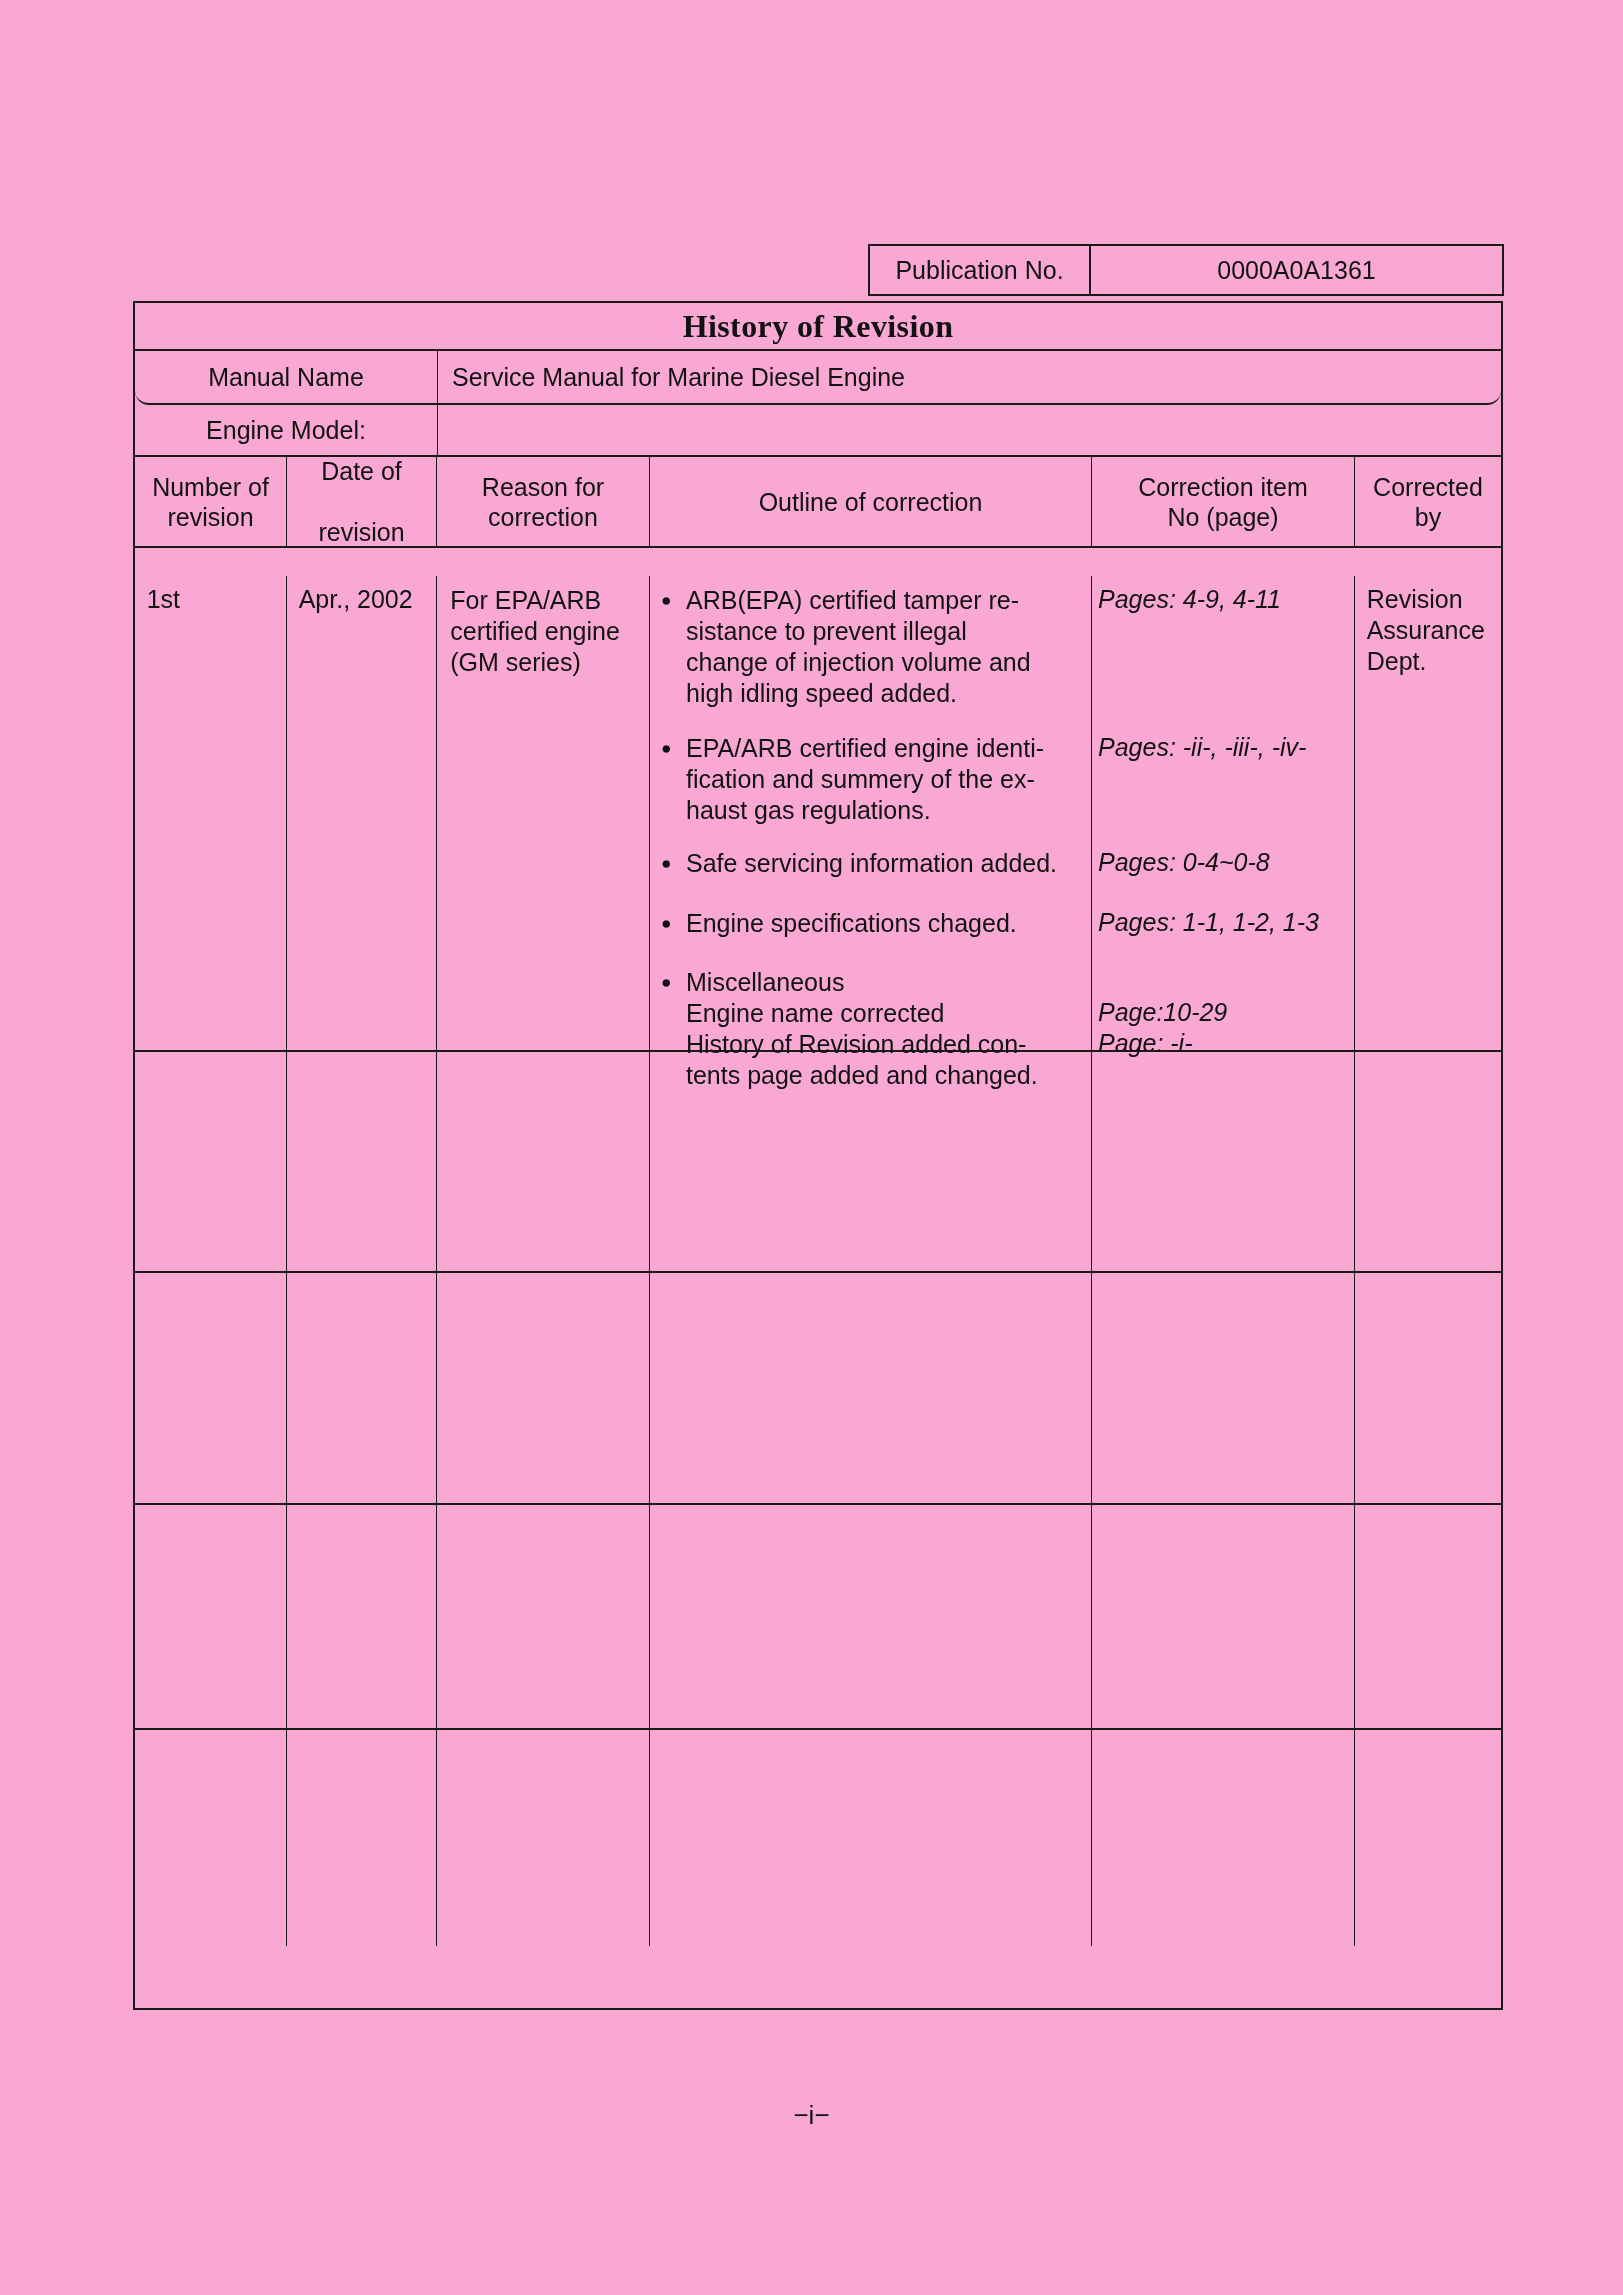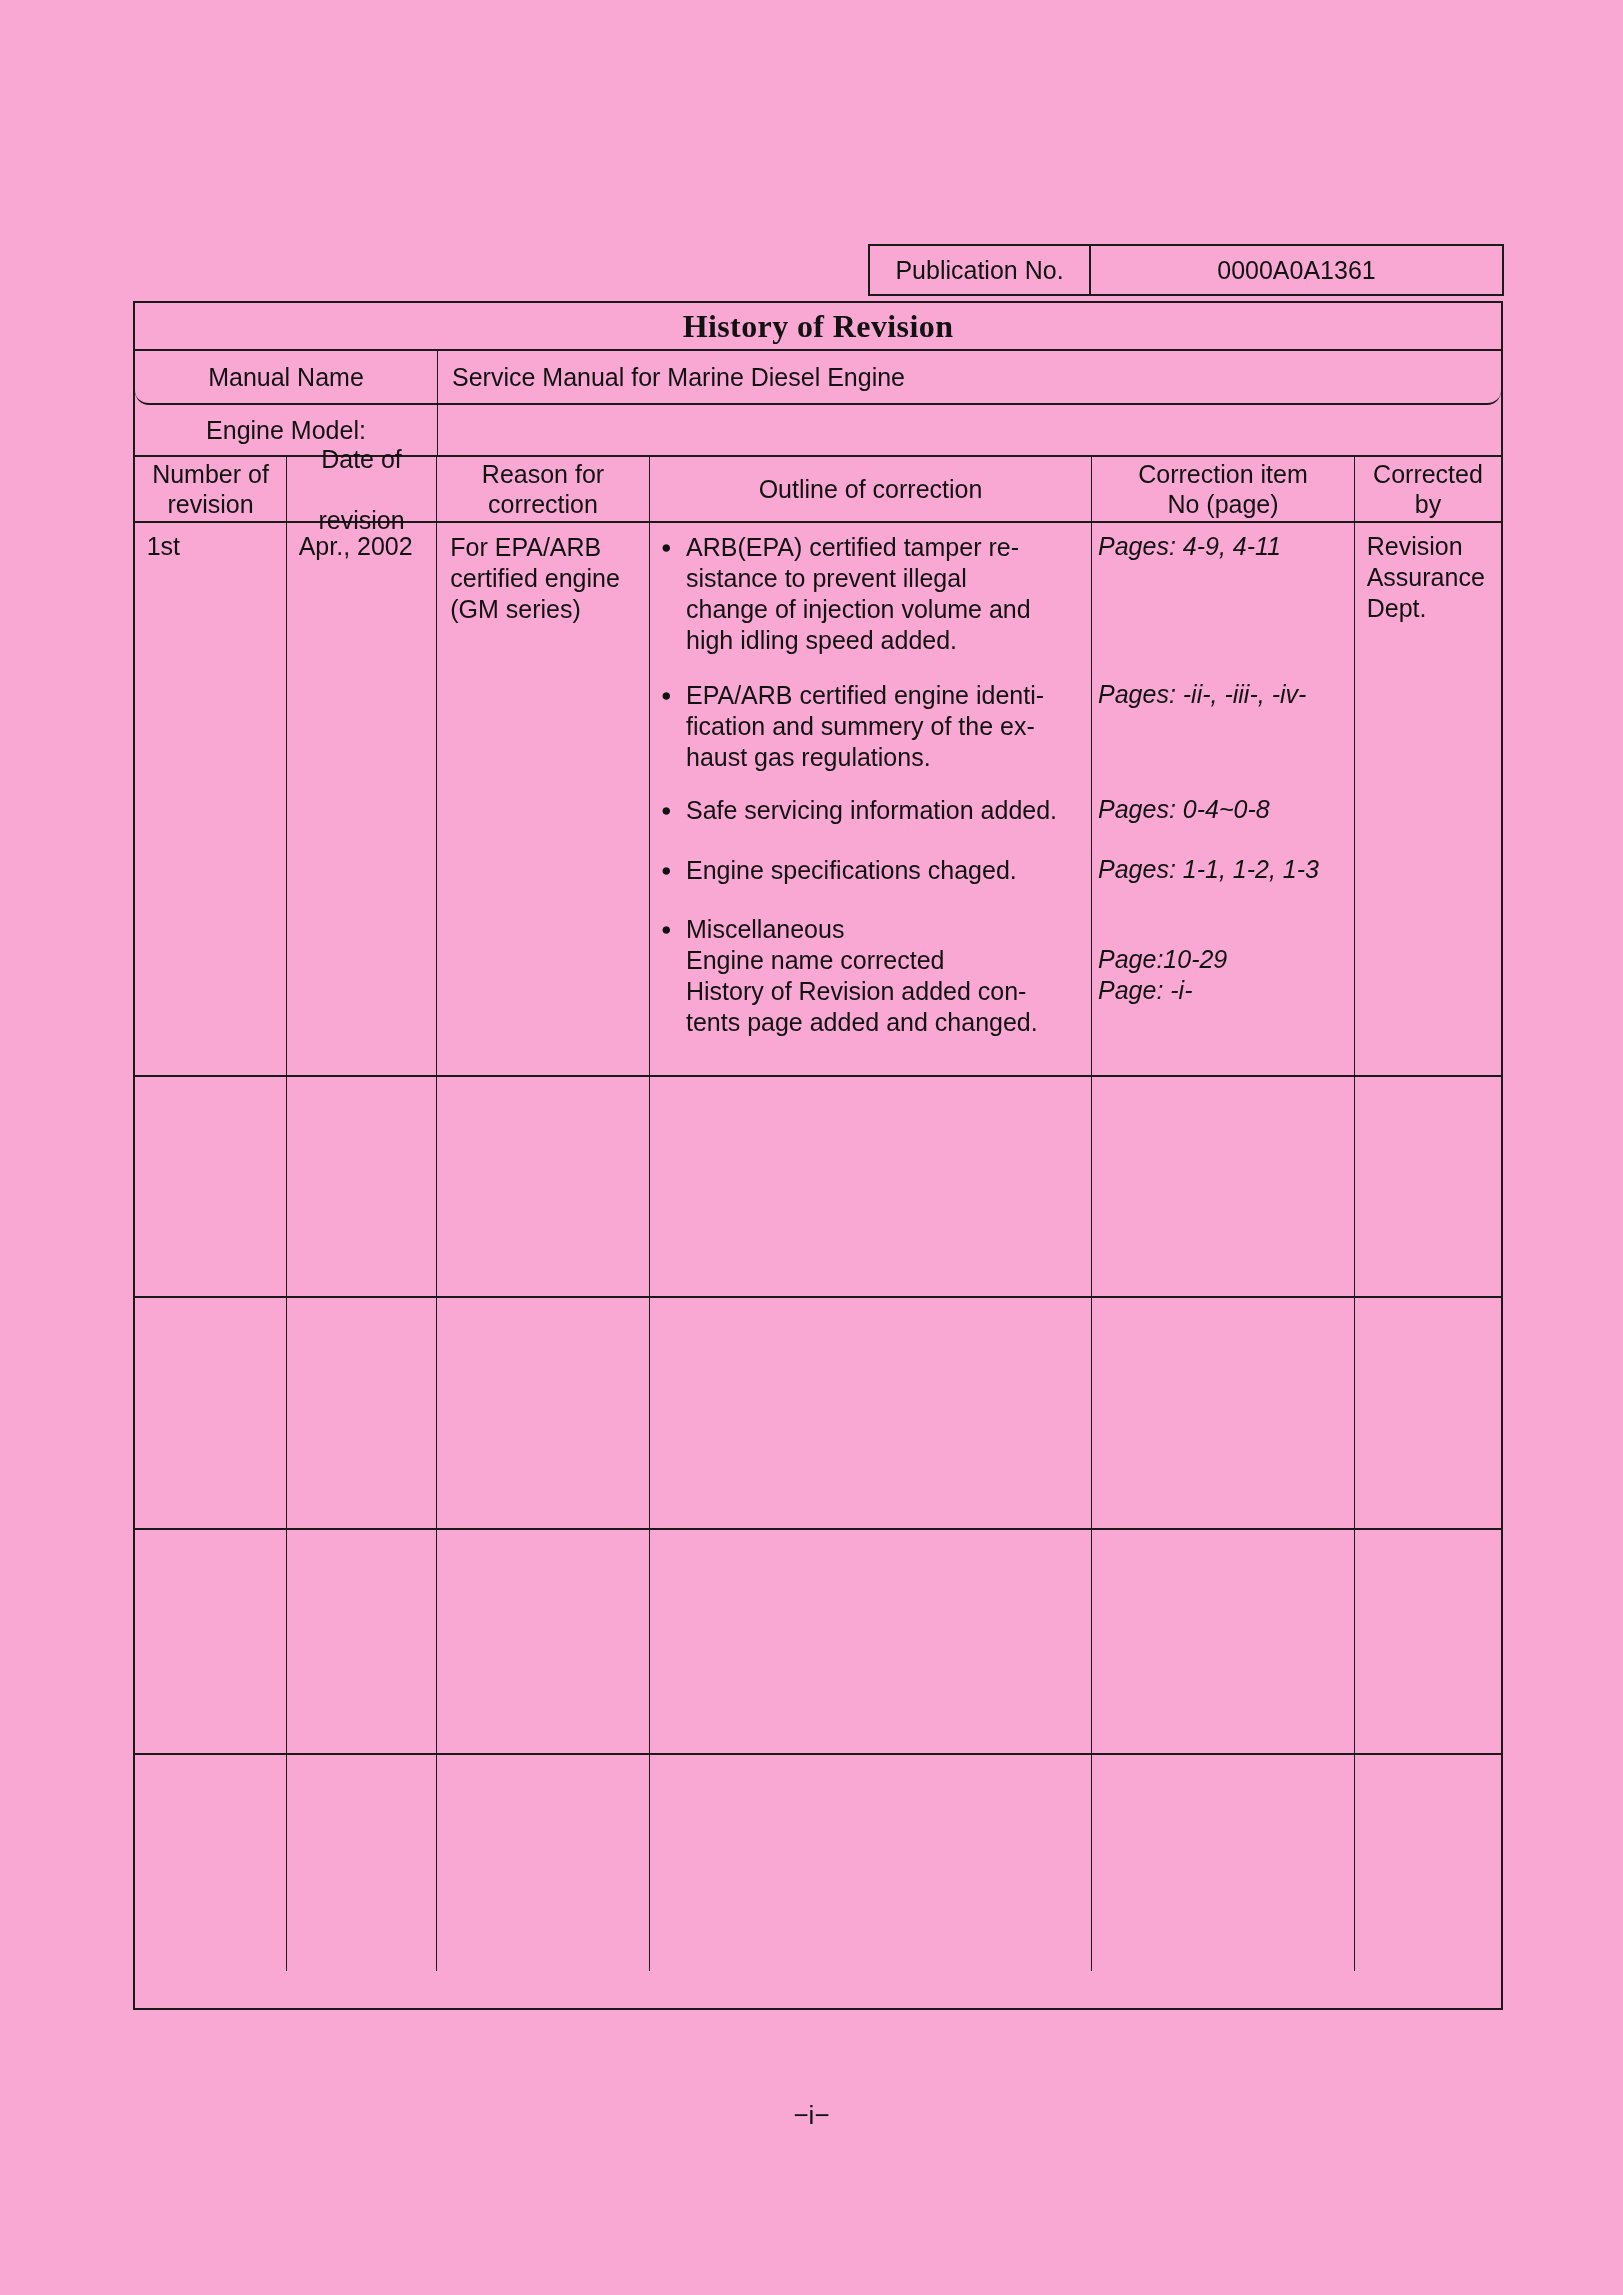--- a/index.html
+++ b/index.html
@@ -51,27 +51,27 @@
     padding-left:14px; font-size:25px;
   }
 
   
   .cols { display:flex; }
   .cell { flex:none; border-right:1.7px solid #1a1a1a; position:relative; height:100%; }
   .cell:last-child { border-right:none; flex:1; }
   .c1 { width:152px; } .c2 { width:150px;gap:31px; } .c3 { width:213px; }
   .c4 { width:442px; } .c5 { width:263px; }
 
-  .row-header { height:66px; }
+  .row-header { height:91px; }
   .row-header .cell {
     display:flex; flex-direction:column; align-items:center; justify-content:center;
     font-size:25px; line-height:30px; text-align:center;
   }
 
-  .row-data { height:554px; font-size:25px; }
+  .row-data { height:476px; font-size:25px;margin-top:28px; }
   .row-data .simple { position:absolute; top:9.2px; left:11.7px; white-space:nowrap; }
   .reason-lines { position:absolute; top:9.2px; left:13.3px; line-height:31px; white-space:nowrap; }
 
   .og { position:absolute; left:11px; display:flex; line-height:31px; }
   .og .marker { width:25px; font-size:17.5px; flex:none; }
   .og .olines { white-space:nowrap; }
   .g1 { top:9.2px; } .g2 { top:157px; } .g3 { top:272px; } .g4 { top:332px; } .g5 { top:391px; }
 
   .pgitem { position:absolute; left:6px; white-space:nowrap;font-style:italic; }
   .p1 { top:9.2px; } .p2 { top:157px; } .p3 { top:272px; }

